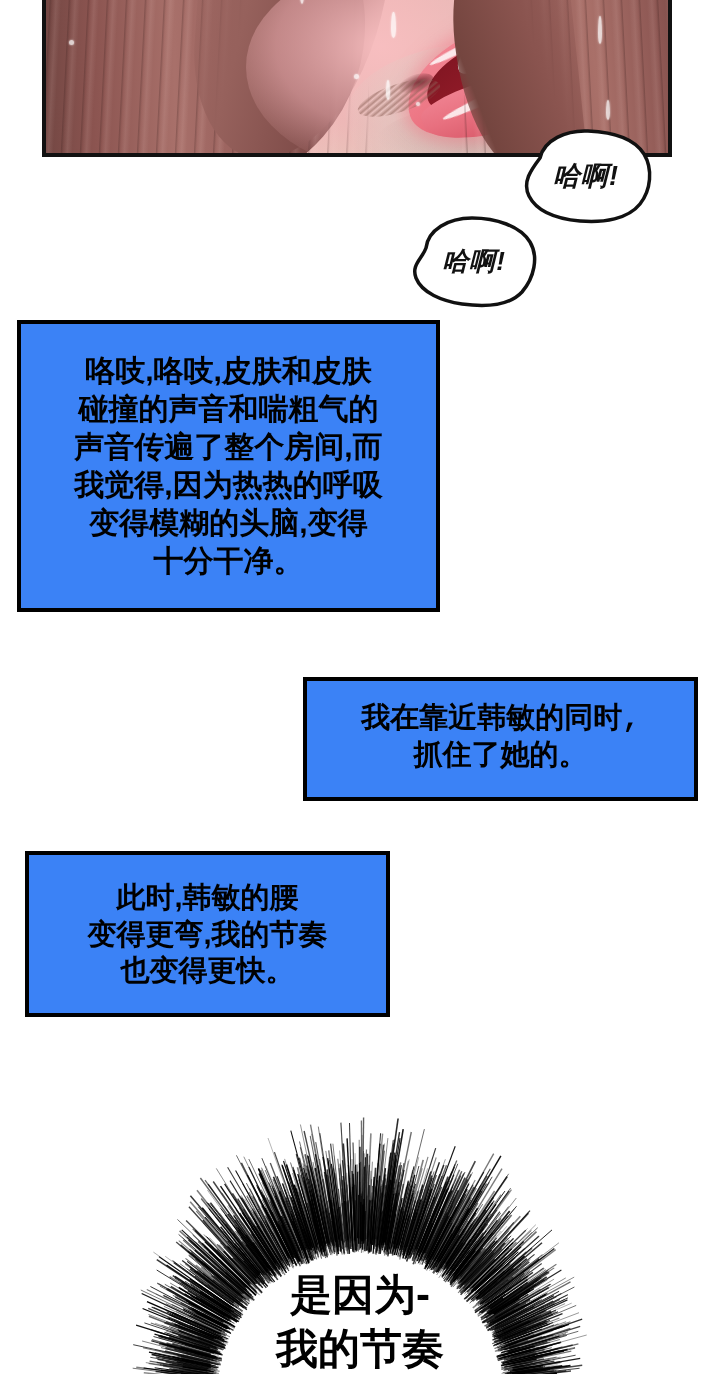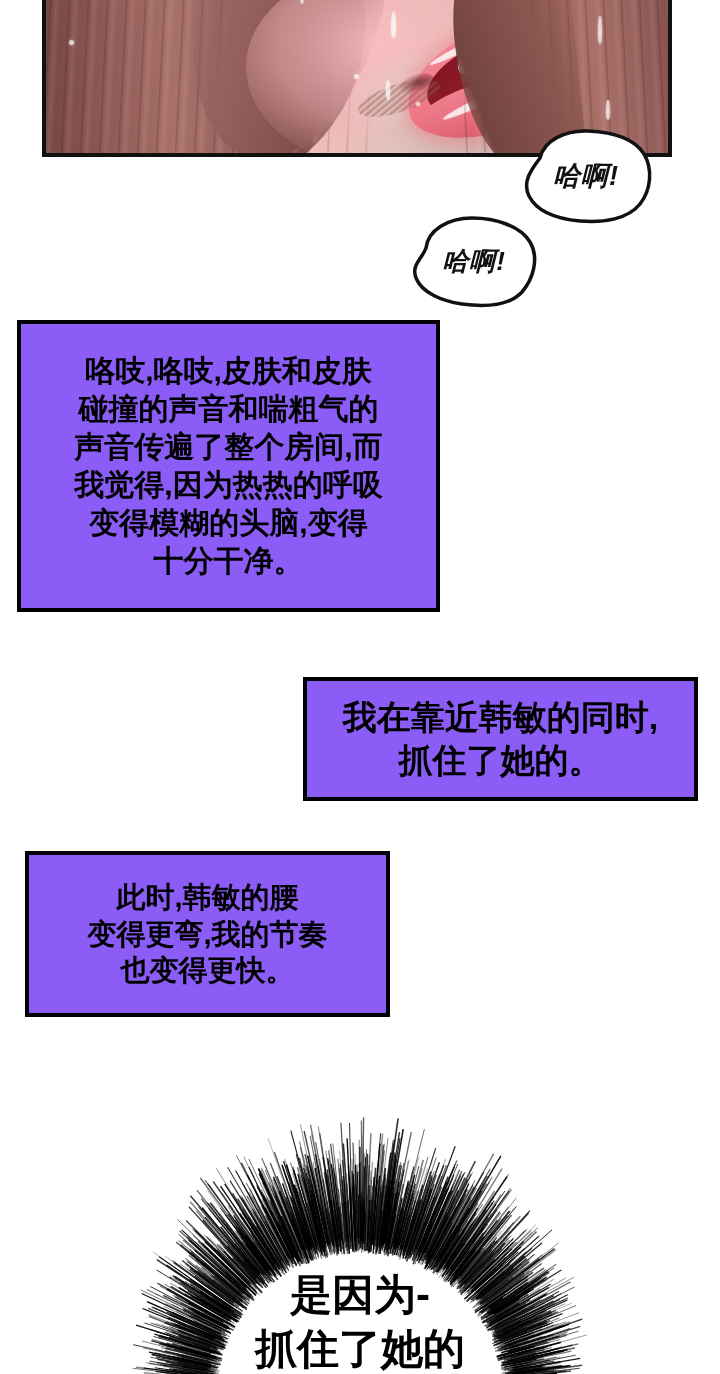--- a/index.html
+++ b/index.html
@@ -226,43 +226,44 @@
     pointer-events: none;
   }
   #bubble-1 { left: 518px; top: 128px; width: 136px; height: 96px; }
   #bubble-1 .bubble-text { font-size: 27px; }
   #bubble-2 { left: 408px; top: 214px; width: 132px; height: 94px; }
   #bubble-2 .bubble-text { font-size: 26px; }
 
   
   .narration-box {
     position: absolute;
-    background: #8b5cf6;
+    background: #3b82f6;
     border: 4px solid #000000;
     box-sizing: border-box;
     display: flex;
     align-items: center;
     justify-content: center;
     color: #000000;
     font-weight: 700;
     text-align: center;
     line-height: 1.27;
     white-space: pre-line;
   }
   #narration-1 {
     left: 17px; top: 320px;
     width: 423px; height: 292px;
     font-size: 30px;
     padding: 6px 10px;
   }
   #narration-2 {
     left: 303px; top: 677px;
     width: 395px; height: 124px;
-    font-size: 34px;
+    font-size: 29px;
     padding: 4px 12px;
+    font-family: Liberation Mono, monospace;
   }
   #narration-3 {
     left: 25px; top: 851px;
     width: 365px; height: 166px;
     font-size: 29px;
     padding: 20px 12px;
   }
 
   
   #burst-wrap {
@@ -1947,13 +1948,13 @@
         <line x1="334.0" y1="147.7" x2="319.5" y2="63.0" stroke="#000000" stroke-width="0.68" opacity="0.79"></line>
         <line x1="361.9" y1="144.1" x2="360.7" y2="65.8" stroke="#000000" stroke-width="0.83" opacity="0.73"></line>
         <line x1="381.7" y1="149.1" x2="399.5" y2="36.1" stroke="#000000" stroke-width="1.38" opacity="0.82"></line>
         <line x1="289.3" y1="162.2" x2="236.4" y2="59.3" stroke="#000000" stroke-width="0.75" opacity="0.75"></line>
         <line x1="321.4" y1="147.7" x2="299.2" y2="61.7" stroke="#000000" stroke-width="1.59" opacity="0.73"></line>
       </g>
   </svg>
 </div>
 
 <div id="bottom-text">是因为-
-抓住了她的</div>
+我的节奏</div>
 
 </body></html>

